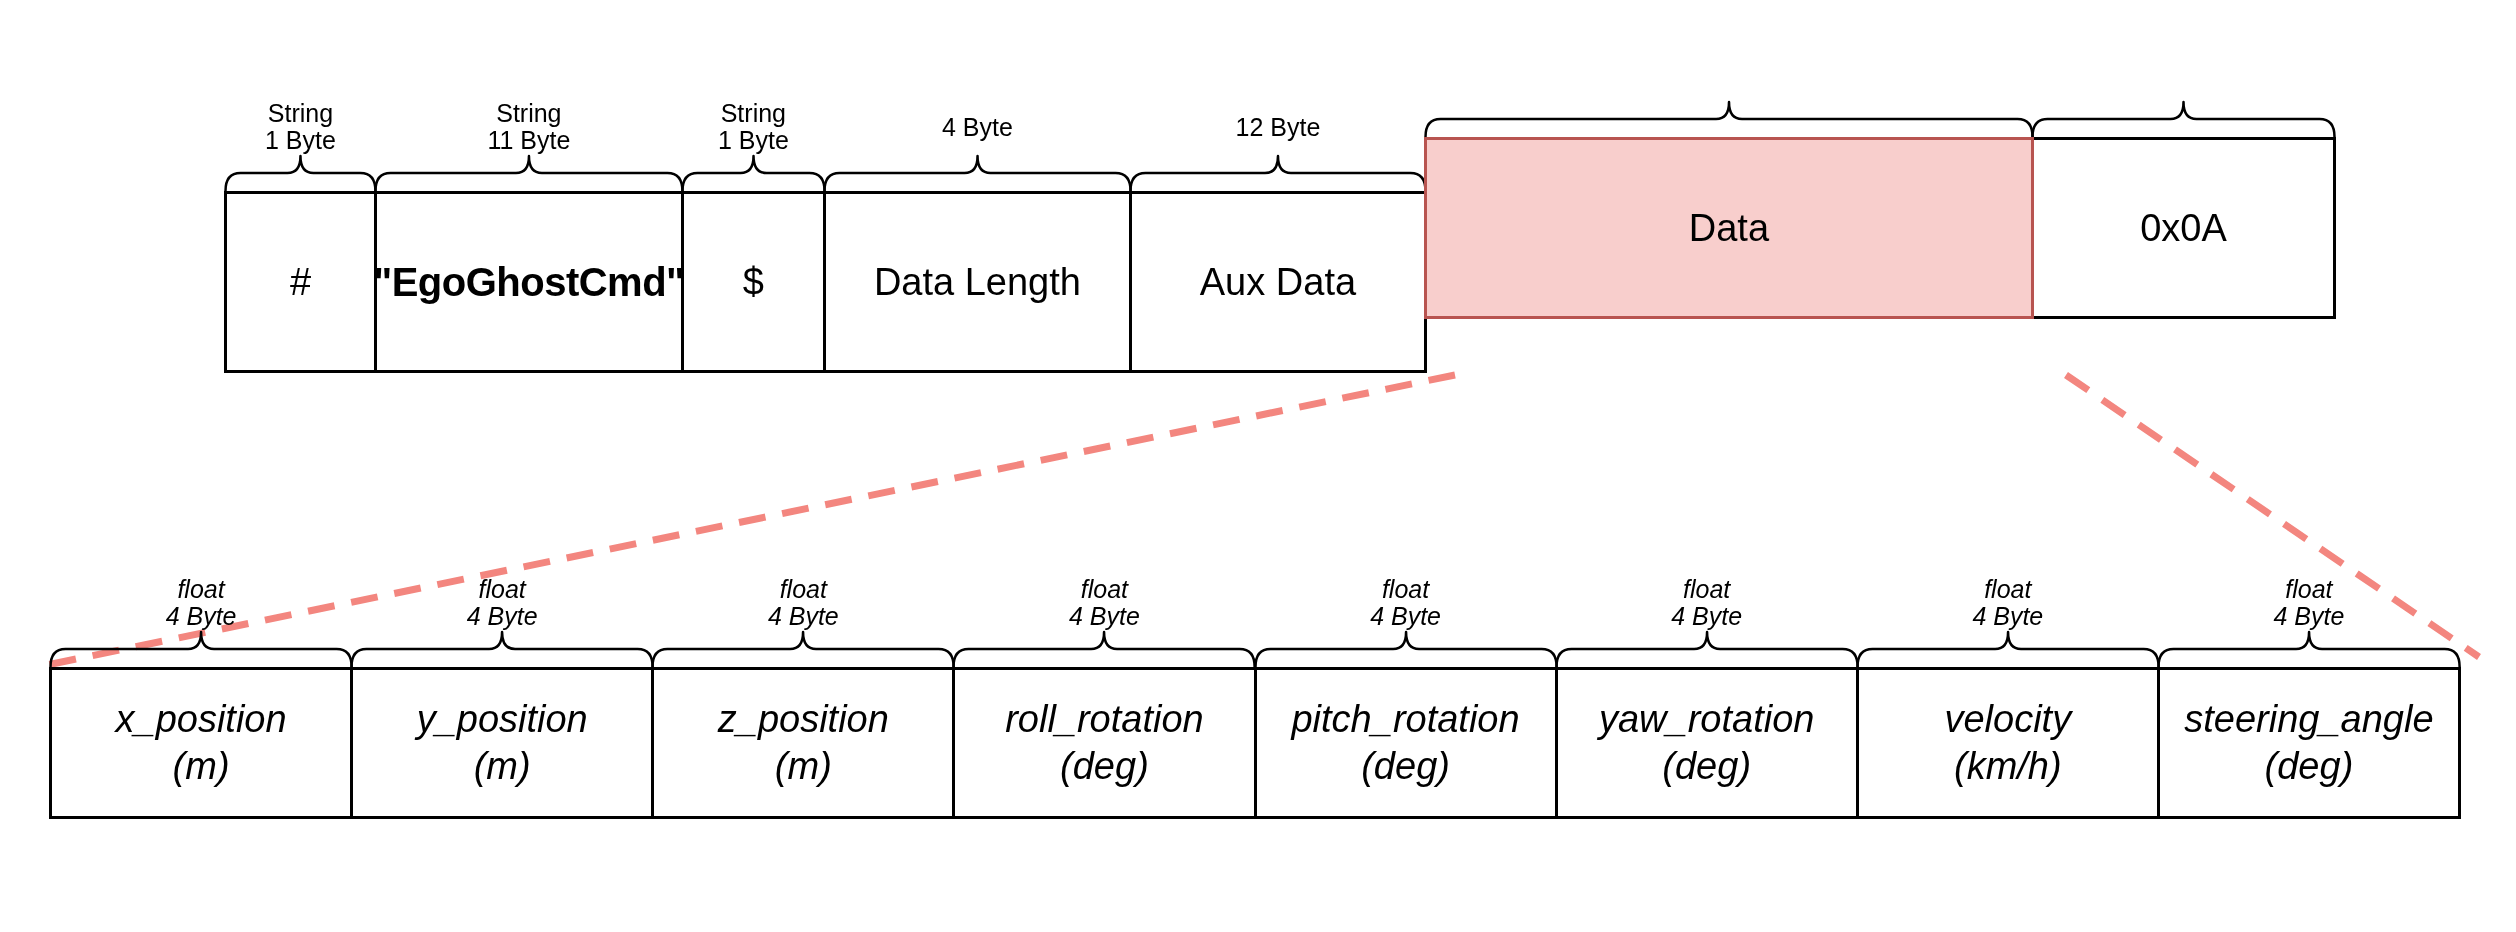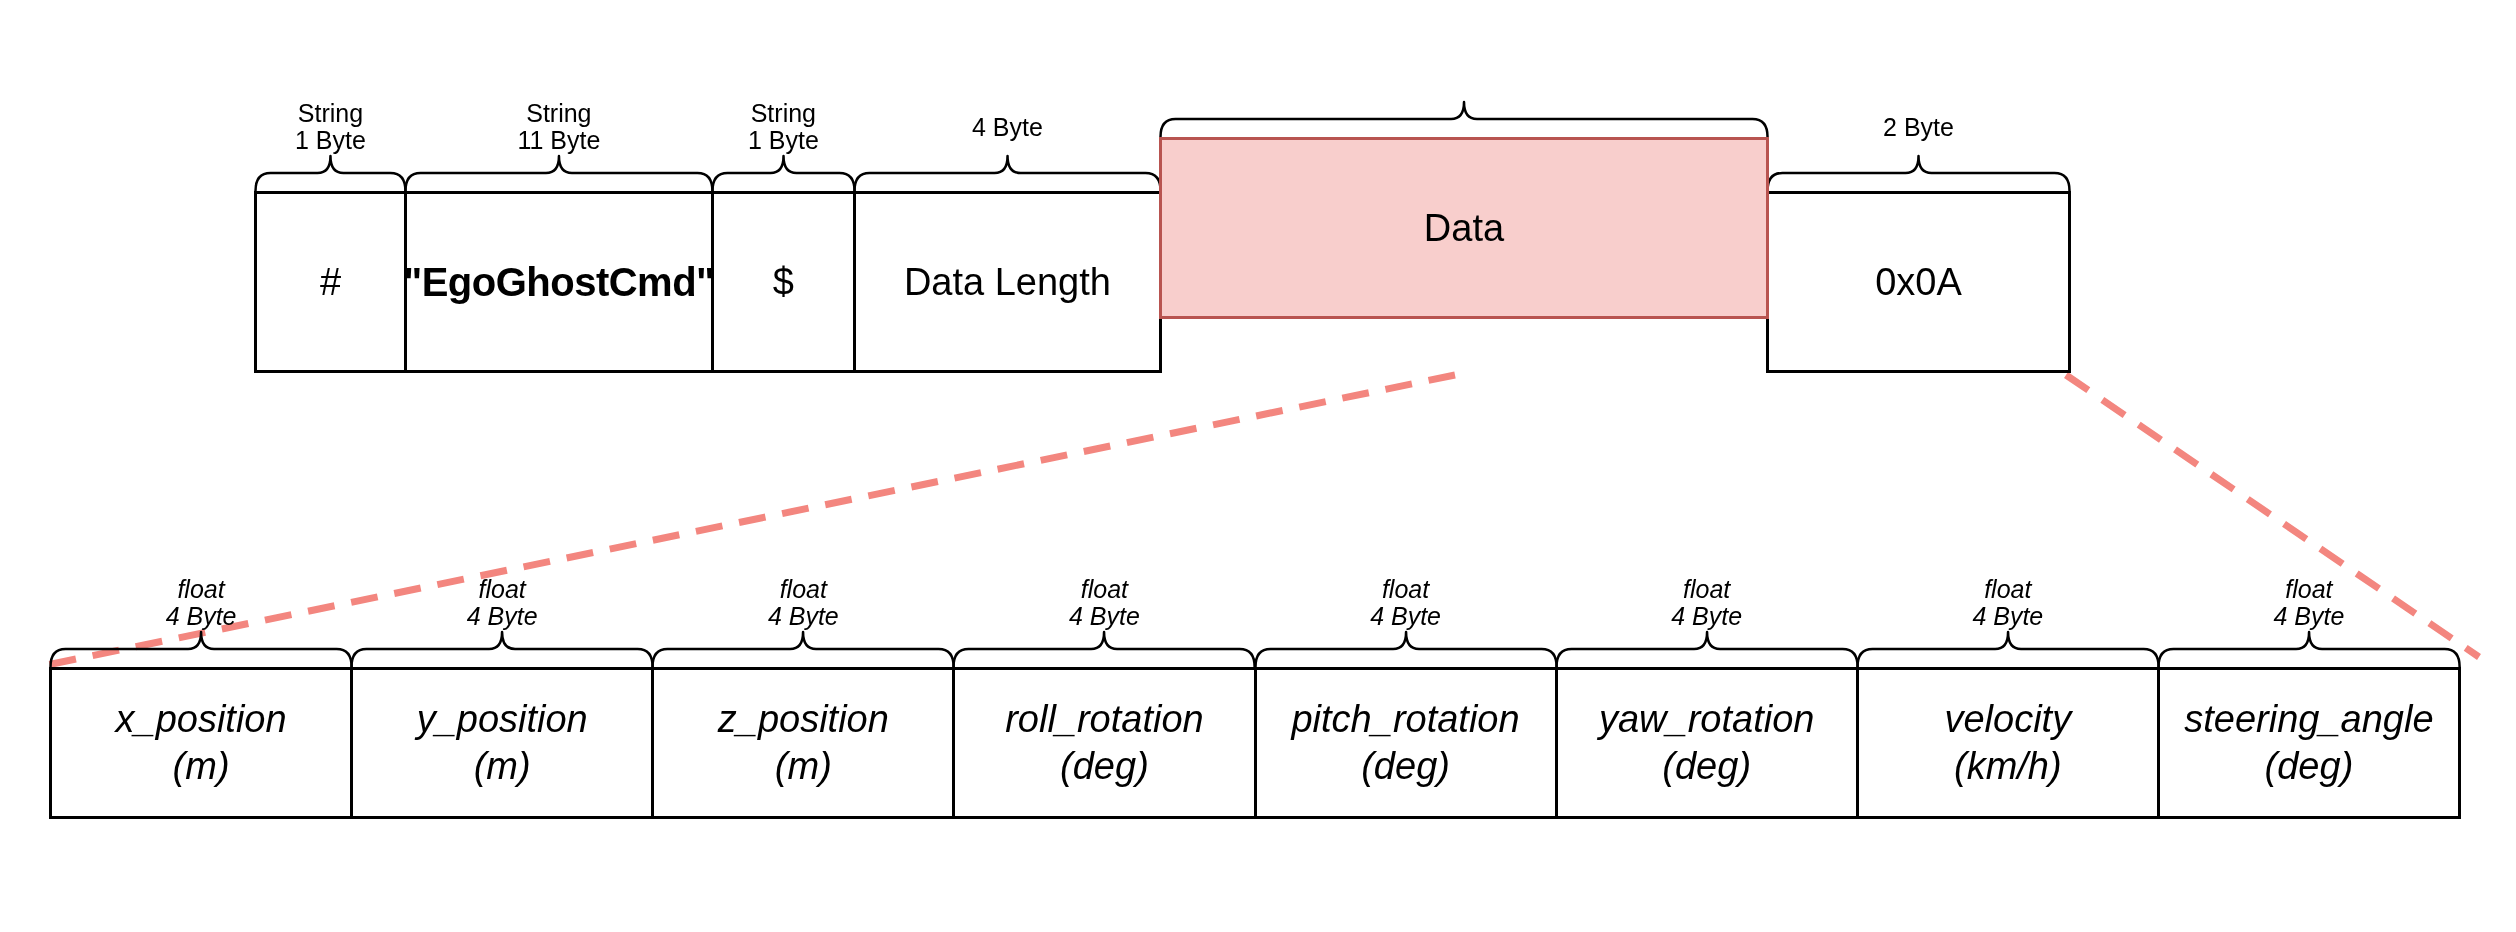--- a/index.html
+++ b/index.html
@@ -23,21 +23,21 @@
     stroke-dasharray: 27 17;
     fill: none;
   }
 
   
   .row {
     position: absolute;
     display: flex;
     align-items: stretch;
   }
-  .packet-row { left: 254px; top: 100px; width: 2130px; }
+  .packet-row { left: 224px; top: 100px; width: 2130px; }
   .detail-row { left: 49px;  top: 576px; width: 2433px; font-style: italic; }
 
   .group { display: flex; flex-direction: column; min-width: 0; }
   .group + .group { margin-left: -3px; }
 
   .size-label {
     height: 54px;
     display: flex; flex-direction: column;
     justify-content: center; align-items: center;
     text-align: center;
@@ -130,32 +130,40 @@
     <div class="group" style="width:14.51%">
       <div class="size-label">4 Byte</div>
       <svg class="brace" viewBox="0 0 309.0625 37" preserveAspectRatio="none">
           <path d="M 1.5 37 Q 1.5 19 16.5 19 L 141.53125 19 Q 154.53125 19 154.53125 2 Q 154.53125 19 167.53125 19 L 292.5625 19 Q 307.5625 19 307.5625 37"></path>
         </svg>
       <div class="cells">
           <div class="cell">Data Length</div>
         </div>
     </div>
 
+    <div class="group" style="width:13.99%">
+      <div class="size-label">12 Byte</div>
+      <svg class="brace" viewBox="0 0 297.984375 37" preserveAspectRatio="none">
+          <path d="M 1.5 37 Q 1.5 19 16.5 19 L 135.9921875 19 Q 148.9921875 19 148.9921875 2 Q 148.9921875 19 161.9921875 19 L 281.484375 19 Q 296.484375 19 296.484375 37"></path>
+        </svg>
+      <div class="cells">
+          <div class="cell">Aux Data</div>
+        </div>
+    </div>
 
     <div class="group" style="width:28.64%">
       <svg class="brace" viewBox="0 0 610.03125 37" preserveAspectRatio="none">
           <path d="M 1.5 37 Q 1.5 19 16.5 19 L 292.015625 19 Q 305.015625 19 305.015625 2 Q 305.015625 19 318.015625 19 L 593.53125 19 Q 608.53125 19 608.53125 37"></path>
         </svg>
       <div class="cells">
           <div class="cell highlight">Data</div>
         </div>
     </div>
 
     <div class="group" style="width:14.32%">
-      <div class="size-label">2 Byte</div>
       <svg class="brace" viewBox="0 0 305.015625 37" preserveAspectRatio="none">
           <path d="M 1.5 37 Q 1.5 19 16.5 19 L 139.5078125 19 Q 152.5078125 19 152.5078125 2 Q 152.5078125 19 165.5078125 19 L 288.515625 19 Q 303.515625 19 303.515625 37"></path>
         </svg>
       <div class="cells">
         <div class="cell">0x0A</div>
       </div>
     </div>
 
   </div>
 

